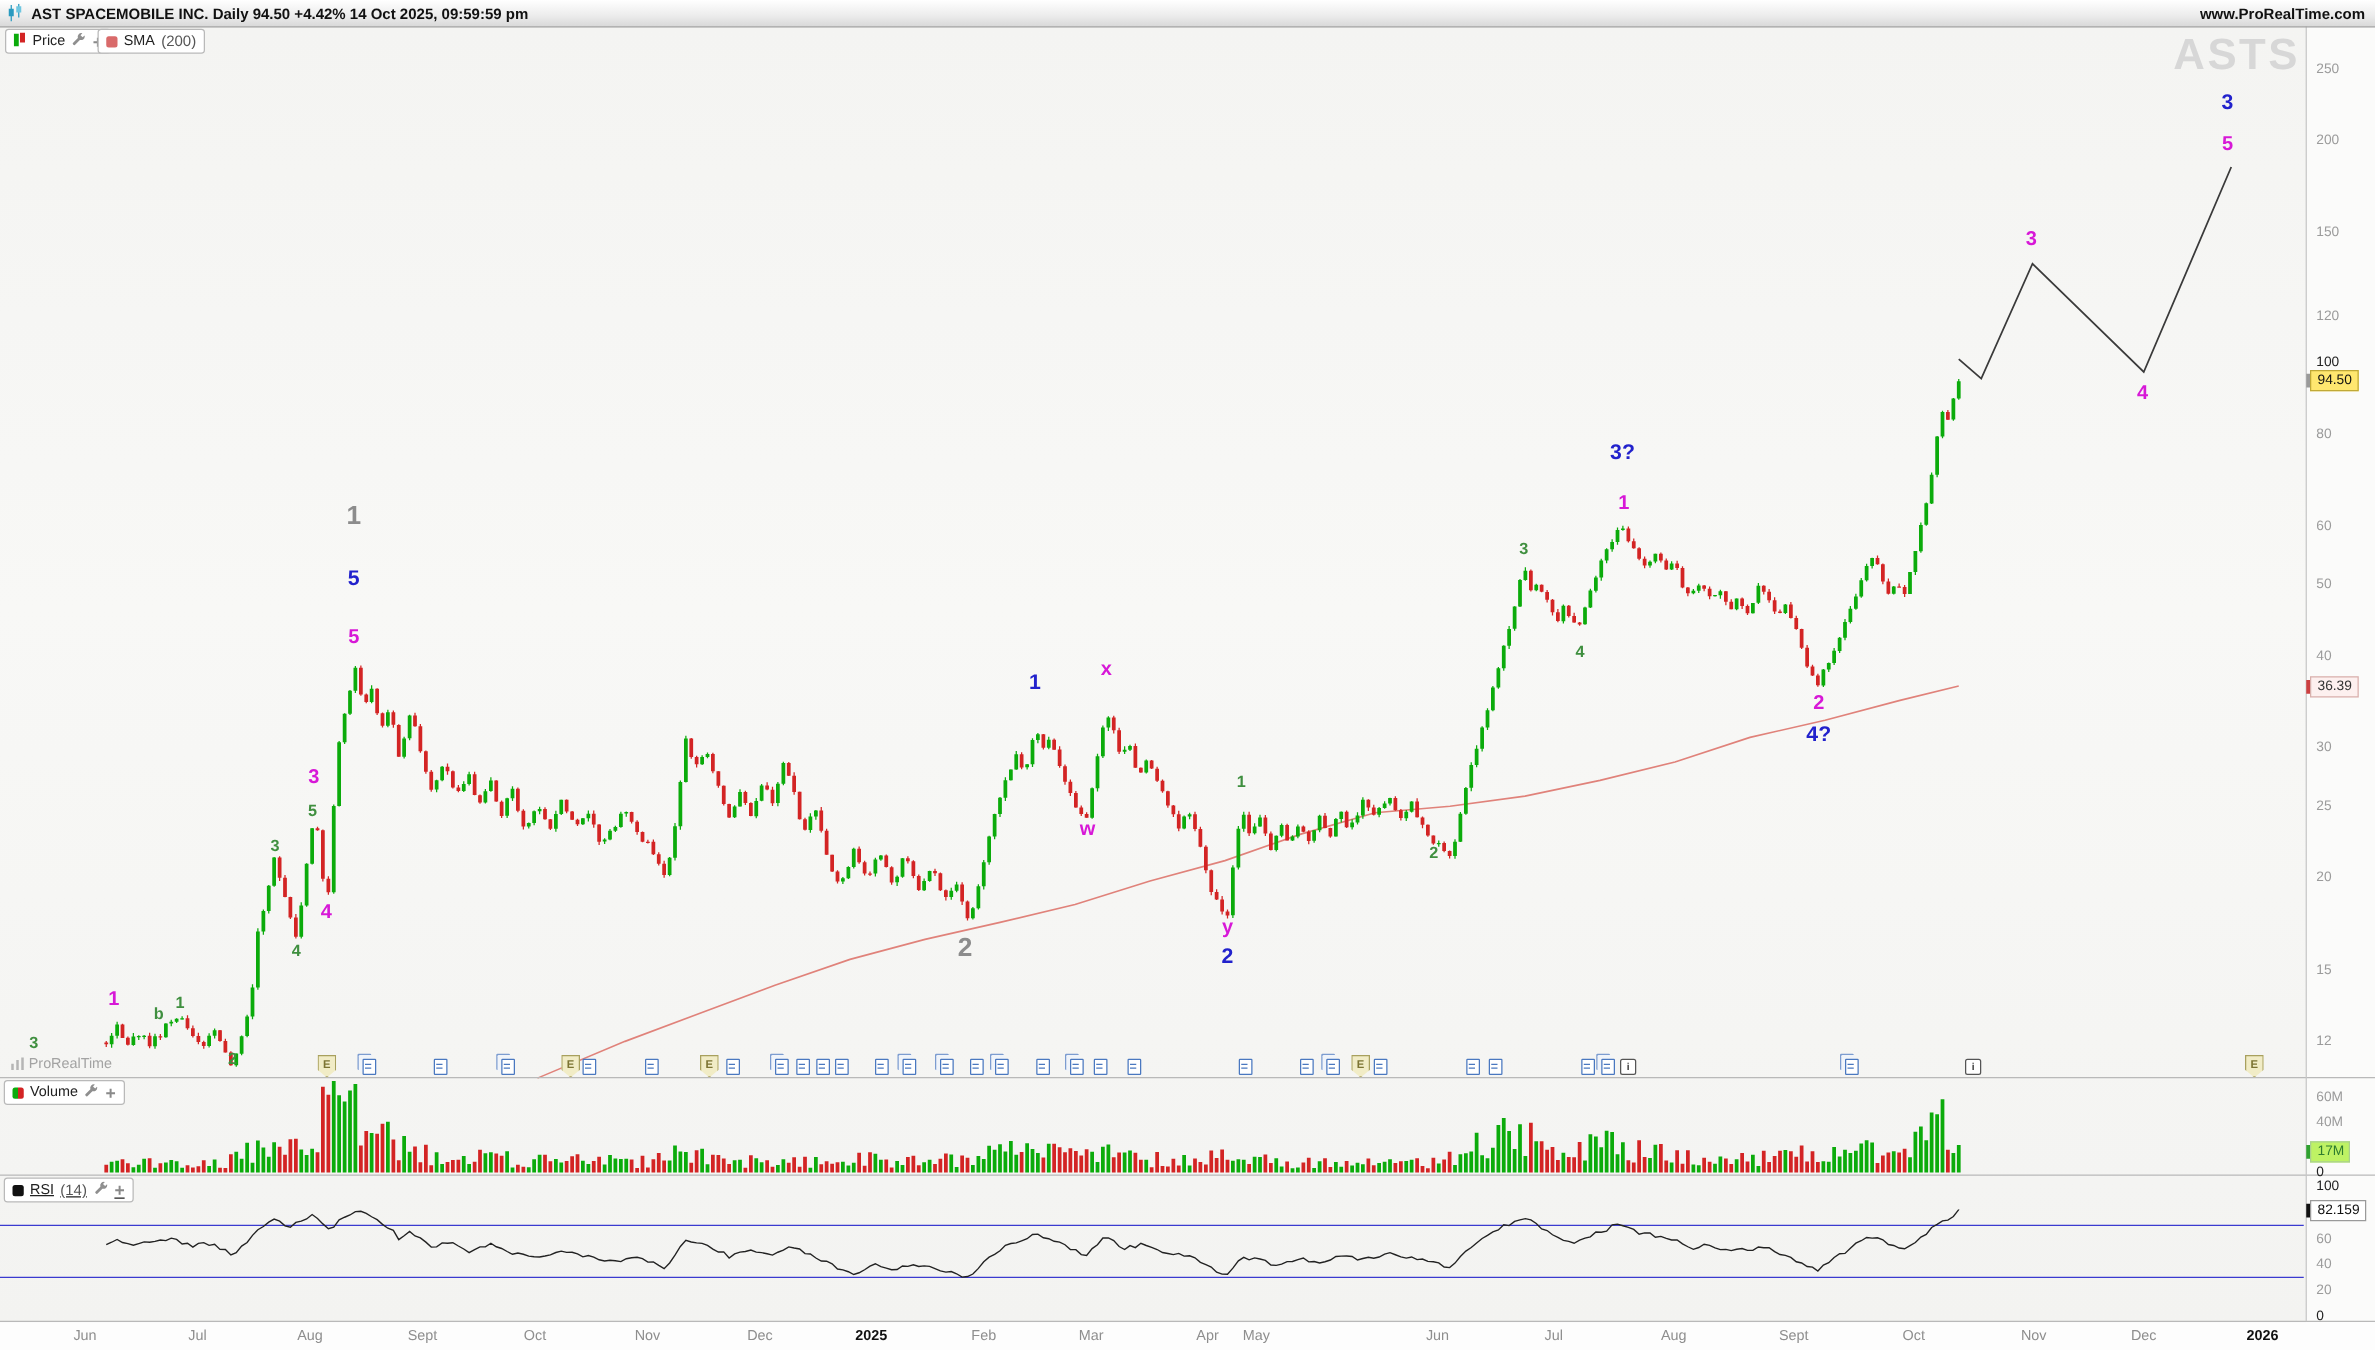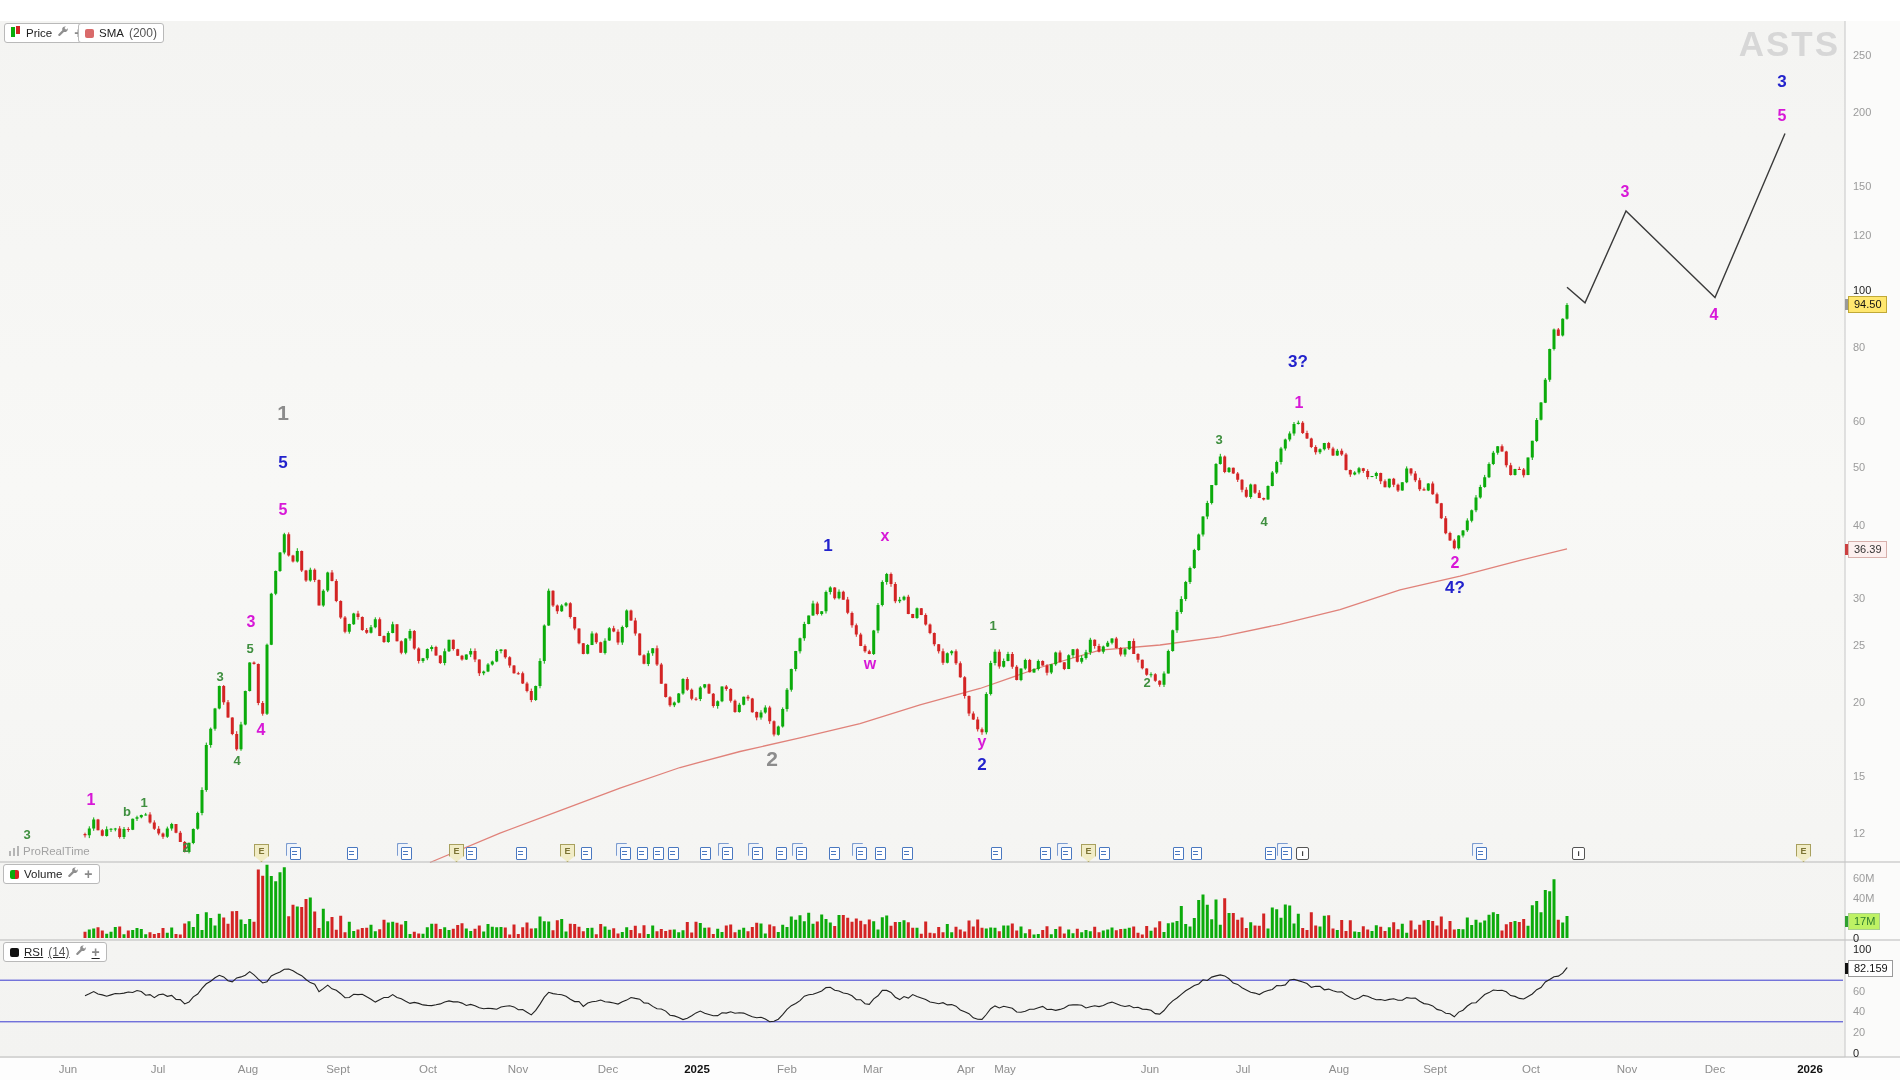--- a/index.html
+++ b/index.html
@@ -84,20 +84,32 @@
       <line x1="0" y1="980.2" x2="1843" y2="980.2" stroke="#3a3ad0" stroke-width="1"></line>
       <line x1="0" y1="1021.8" x2="1843" y2="1021.8" stroke="#3a3ad0" stroke-width="1"></line>
       <polyline points="85.0,995.7 89.3,993.8 93.7,991.6 98.0,994.0 102.3,994.9 106.7,996.2 111.0,994.9 115.3,993.5 119.7,993.8 124.0,993.1 128.3,992.0 132.7,992.5 137.0,990.5 141.3,991.5 145.7,995.2 150.0,994.6 154.3,997.7 158.7,994.7 163.0,994.1 167.3,996.3 171.7,995.4 176.0,999.5 180.3,999.6 184.7,1003.9 189.0,1002.1 193.3,996.9 197.7,994.0 202.0,988.3 206.3,983.8 210.7,981.2 215.0,977.7 219.3,975.3 223.7,976.9 228.0,980.7 232.3,981.8 236.7,977.9 241.0,976.9 245.3,975.2 249.7,971.6 254.0,974.8 258.3,979.1 262.7,983.0 267.0,981.7 271.3,975.9 275.7,973.8 280.0,972.0 284.3,969.3 288.7,969.0 293.0,970.7 297.3,973.4 301.7,975.7 306.0,979.5 310.3,982.6 314.7,984.3 319.0,991.7 323.3,988.6 327.7,985.1 332.0,988.8 336.3,990.3 340.7,993.7 345.0,997.7 349.3,997.5 353.7,994.3 358.0,994.6 362.3,994.2 366.7,996.8 371.0,999.2 375.3,1002.1 379.7,999.7 384.0,997.5 388.3,997.5 392.7,994.6 397.0,997.4 401.3,998.8 405.7,1001.2 410.0,1003.4 414.3,1002.4 418.7,1003.4 423.0,1004.9 427.3,1005.4 431.7,1005.6 436.0,1004.8 440.3,1003.9 444.7,1002.0 449.0,1000.9 453.3,1001.9 457.7,1001.8 462.0,1003.1 466.3,1005.5 470.7,1004.4 475.0,1005.7 479.3,1007.8 483.7,1008.8 488.0,1008.2 492.3,1008.6 496.7,1009.3 501.0,1007.0 505.3,1006.2 509.7,1005.8 514.0,1006.9 518.3,1009.7 522.7,1009.5 527.0,1012.3 531.3,1014.9 535.7,1010.4 540.0,1004.1 544.3,997.2 548.7,992.3 553.0,993.6 557.3,994.3 561.7,994.7 566.0,996.3 570.3,999.3 574.7,1001.6 579.0,1001.5 583.3,1006.4 587.7,1003.1 592.0,1001.7 596.3,1001.2 600.7,1000.0 605.0,1001.7 609.3,1002.1 613.7,1003.0 618.0,1004.1 622.3,1001.8 626.7,1000.1 631.0,997.5 635.3,998.4 639.7,999.2 644.0,1002.9 648.3,1003.2 652.7,1006.4 657.0,1008.8 661.3,1009.0 665.7,1011.1 670.0,1015.2 674.3,1015.9 678.7,1017.4 683.0,1019.6 687.3,1018.2 691.7,1015.8 696.0,1012.9 700.3,1011.0 704.7,1013.3 709.0,1014.5 713.3,1015.8 717.7,1015.6 722.0,1012.8 726.3,1013.1 730.7,1011.8 735.0,1013.2 739.3,1012.7 743.7,1013.1 748.0,1014.9 752.3,1016.7 756.7,1017.7 761.0,1017.2 765.3,1019.0 769.7,1021.7 774.0,1021.2 778.3,1019.2 782.7,1014.7 787.0,1009.4 791.3,1005.7 795.7,1003.5 800.0,1000.6 804.3,996.2 808.7,994.8 813.0,994.3 817.3,992.7 821.7,991.0 826.0,987.6 830.3,987.3 834.7,990.2 839.0,991.0 843.3,993.0 847.7,993.7 852.0,995.8 856.3,999.6 860.7,999.7 865.0,1003.7 869.3,1004.4 873.7,998.9 878.0,995.8 882.3,990.4 886.7,990.4 891.0,992.5 895.3,997.2 899.7,999.6 904.0,996.5 908.3,998.1 912.7,994.6 917.0,996.4 921.3,997.9 925.7,999.6 930.0,1002.0 934.3,1002.8 938.7,1003.7 943.0,1002.7 947.3,1004.9 951.7,1004.6 956.0,1006.2 960.3,1009.9 964.7,1011.7 969.0,1013.7 973.3,1017.8 977.7,1019.3 982.0,1019.4 986.3,1014.5 990.7,1008.7 995.0,1005.9 999.3,1007.9 1003.7,1006.3 1008.0,1007.2 1012.3,1008.3 1016.7,1012.0 1021.0,1012.3 1025.3,1011.3 1029.7,1009.3 1034.0,1009.2 1038.3,1007.7 1042.7,1006.4 1047.0,1009.5 1051.3,1009.2 1055.7,1010.4 1060.0,1009.4 1064.3,1008.0 1068.7,1005.2 1073.0,1004.9 1077.3,1004.8 1081.7,1005.2 1086.0,1008.0 1090.3,1006.8 1094.7,1005.8 1099.0,1006.6 1103.3,1005.6 1107.7,1003.3 1112.0,1002.1 1116.3,1003.8 1120.7,1005.5 1125.0,1006.5 1129.3,1005.6 1133.7,1007.7 1138.0,1007.2 1142.3,1009.1 1146.7,1009.4 1151.0,1010.3 1155.3,1013.6 1159.7,1014.1 1164.0,1010.5 1168.3,1005.2 1172.7,1000.9 1177.0,998.0 1181.3,994.4 1185.7,990.8 1190.0,988.3 1194.3,985.5 1198.7,984.0 1203.0,979.8 1207.3,980.5 1211.7,977.1 1216.0,975.9 1220.3,974.9 1224.7,975.9 1229.0,978.8 1233.3,983.1 1237.7,984.4 1242.0,987.8 1246.3,989.9 1250.7,992.3 1255.0,993.1 1259.3,994.6 1263.7,992.1 1268.0,990.5 1272.3,989.5 1276.7,985.6 1281.0,985.8 1285.3,984.9 1289.7,979.9 1294.0,979.3 1298.3,980.6 1302.7,981.9 1307.0,983.5 1311.3,987.4 1315.7,986.3 1320.0,986.4 1324.3,989.8 1328.7,989.1 1333.0,990.7 1337.3,992.0 1341.7,991.9 1346.0,995.1 1350.3,997.4 1354.7,999.5 1359.0,998.0 1363.3,995.4 1367.7,996.3 1372.0,998.3 1376.3,999.7 1380.7,999.5 1385.0,1000.5 1389.3,999.4 1393.7,998.8 1398.0,1000.3 1402.3,1000.3 1406.7,997.6 1411.0,998.2 1415.3,998.1 1419.7,1001.3 1424.0,1003.6 1428.3,1004.3 1432.7,1005.9 1437.0,1009.4 1441.3,1010.4 1445.7,1013.2 1450.0,1013.7 1454.3,1016.8 1458.7,1012.1 1463.0,1010.2 1467.3,1006.0 1471.7,1003.0 1476.0,1002.7 1480.3,998.6 1484.7,994.5 1489.0,992.6 1493.3,990.0 1497.7,990.5 1502.0,990.2 1506.3,991.8 1510.7,995.6 1515.0,996.4 1519.3,998.4 1523.7,999.0 1528.0,996.5 1532.3,994.0 1536.7,989.7 1541.0,987.5 1545.3,982.0 1549.7,979.5 1554.0,976.7 1558.3,976.1 1562.7,973.2 1567.0,967.7 1567,967.6" fill="none" stroke="#222222" stroke-width="1.1"></polyline>
       <polyline points="1567,287.3 1585,302.9 1626,211.0 1715,297.6 1785,133.6" fill="none" stroke="#3a3a3a" stroke-width="1.4"></polyline>
       <line x1="0" y1="862" x2="1900" y2="862" stroke="#b9b9b9" stroke-width="1"></line>
       <line x1="0" y1="940" x2="1900" y2="940" stroke="#b9b9b9" stroke-width="1"></line>
       <line x1="0" y1="1057" x2="1900" y2="1057" stroke="#b9b9b9" stroke-width="1"></line>
       <line x1="1845" y1="21" x2="1845" y2="1057" stroke="#c6c6c6" stroke-width="1"></line>
     </svg>
 
+  <div id="titlebar">
+    <span class="ticon">
+      <svg width="14" height="15" viewBox="0 0 14 15">
+        <line x1="4" y1="1" x2="4" y2="14" stroke="#2a9ac0" stroke-width="1"></line>
+        <rect x="2" y="4" width="4" height="6" fill="#2a9ac0"></rect>
+        <line x1="10" y1="0" x2="10" y2="11" stroke="#2a9ac0" stroke-width="1"></line>
+        <rect x="8" y="2" width="4" height="5" fill="#6ec6e0"></rect>
+      </svg>
+    </span>
+    <span class="ttl">AST SPACEMOBILE INC. Daily 94.50 +4.42% 14 Oct 2025, 09:59:59 pm</span>
+    <span class="site">www.ProRealTime.com</span>
+  </div>
 
   <div class="wm">ASTS</div>
 
   <div class="chip" style="left:4px;top:23px;">
     <span>
       <svg width="10" height="12" viewBox="0 0 10 12">
         <rect x="0" y="1" width="4" height="10" fill="#0bab0b"></rect>
         <rect x="5" y="0" width="4" height="8" fill="#d32424"></rect>
       </svg>
     </span>
@@ -151,21 +163,21 @@
       <rect x="5" y="3" width="2" height="8" fill="#b5b5b5"></rect>
       <rect x="9" y="1" width="2" height="10" fill="#b5b5b5"></rect>
     </svg>
     <span>ProRealTime</span>
   </div>
 
   <div id="overlay">
       <div class="tick" style="top: 55.0154px;">250</div>
       <div class="tick" style="top: 112.192px;">200</div>
       <div class="tick" style="top: 185.906px;">150</div>
-      <div class="tick" style="top: 235px;">120</div>
+      <div class="tick" style="top: 253px;">120</div>
       <div class="tick dark" style="top: 289.8px;">100</div>
       <div class="tick" style="top: 346.977px;">80</div>
       <div class="tick" style="top: 420.691px;">60</div>
       <div class="tick" style="top: 467.408px;">50</div>
       <div class="tick" style="top: 524.585px;">40</div>
       <div class="tick" style="top: 598.298px;">30</div>
       <div class="tick" style="top: 645.015px;">25</div>
       <div class="tick" style="top: 702.192px;">20</div>
       <div class="tick" style="top: 775.906px;">15</div>
       <div class="tick" style="top: 833.083px;">12</div>

